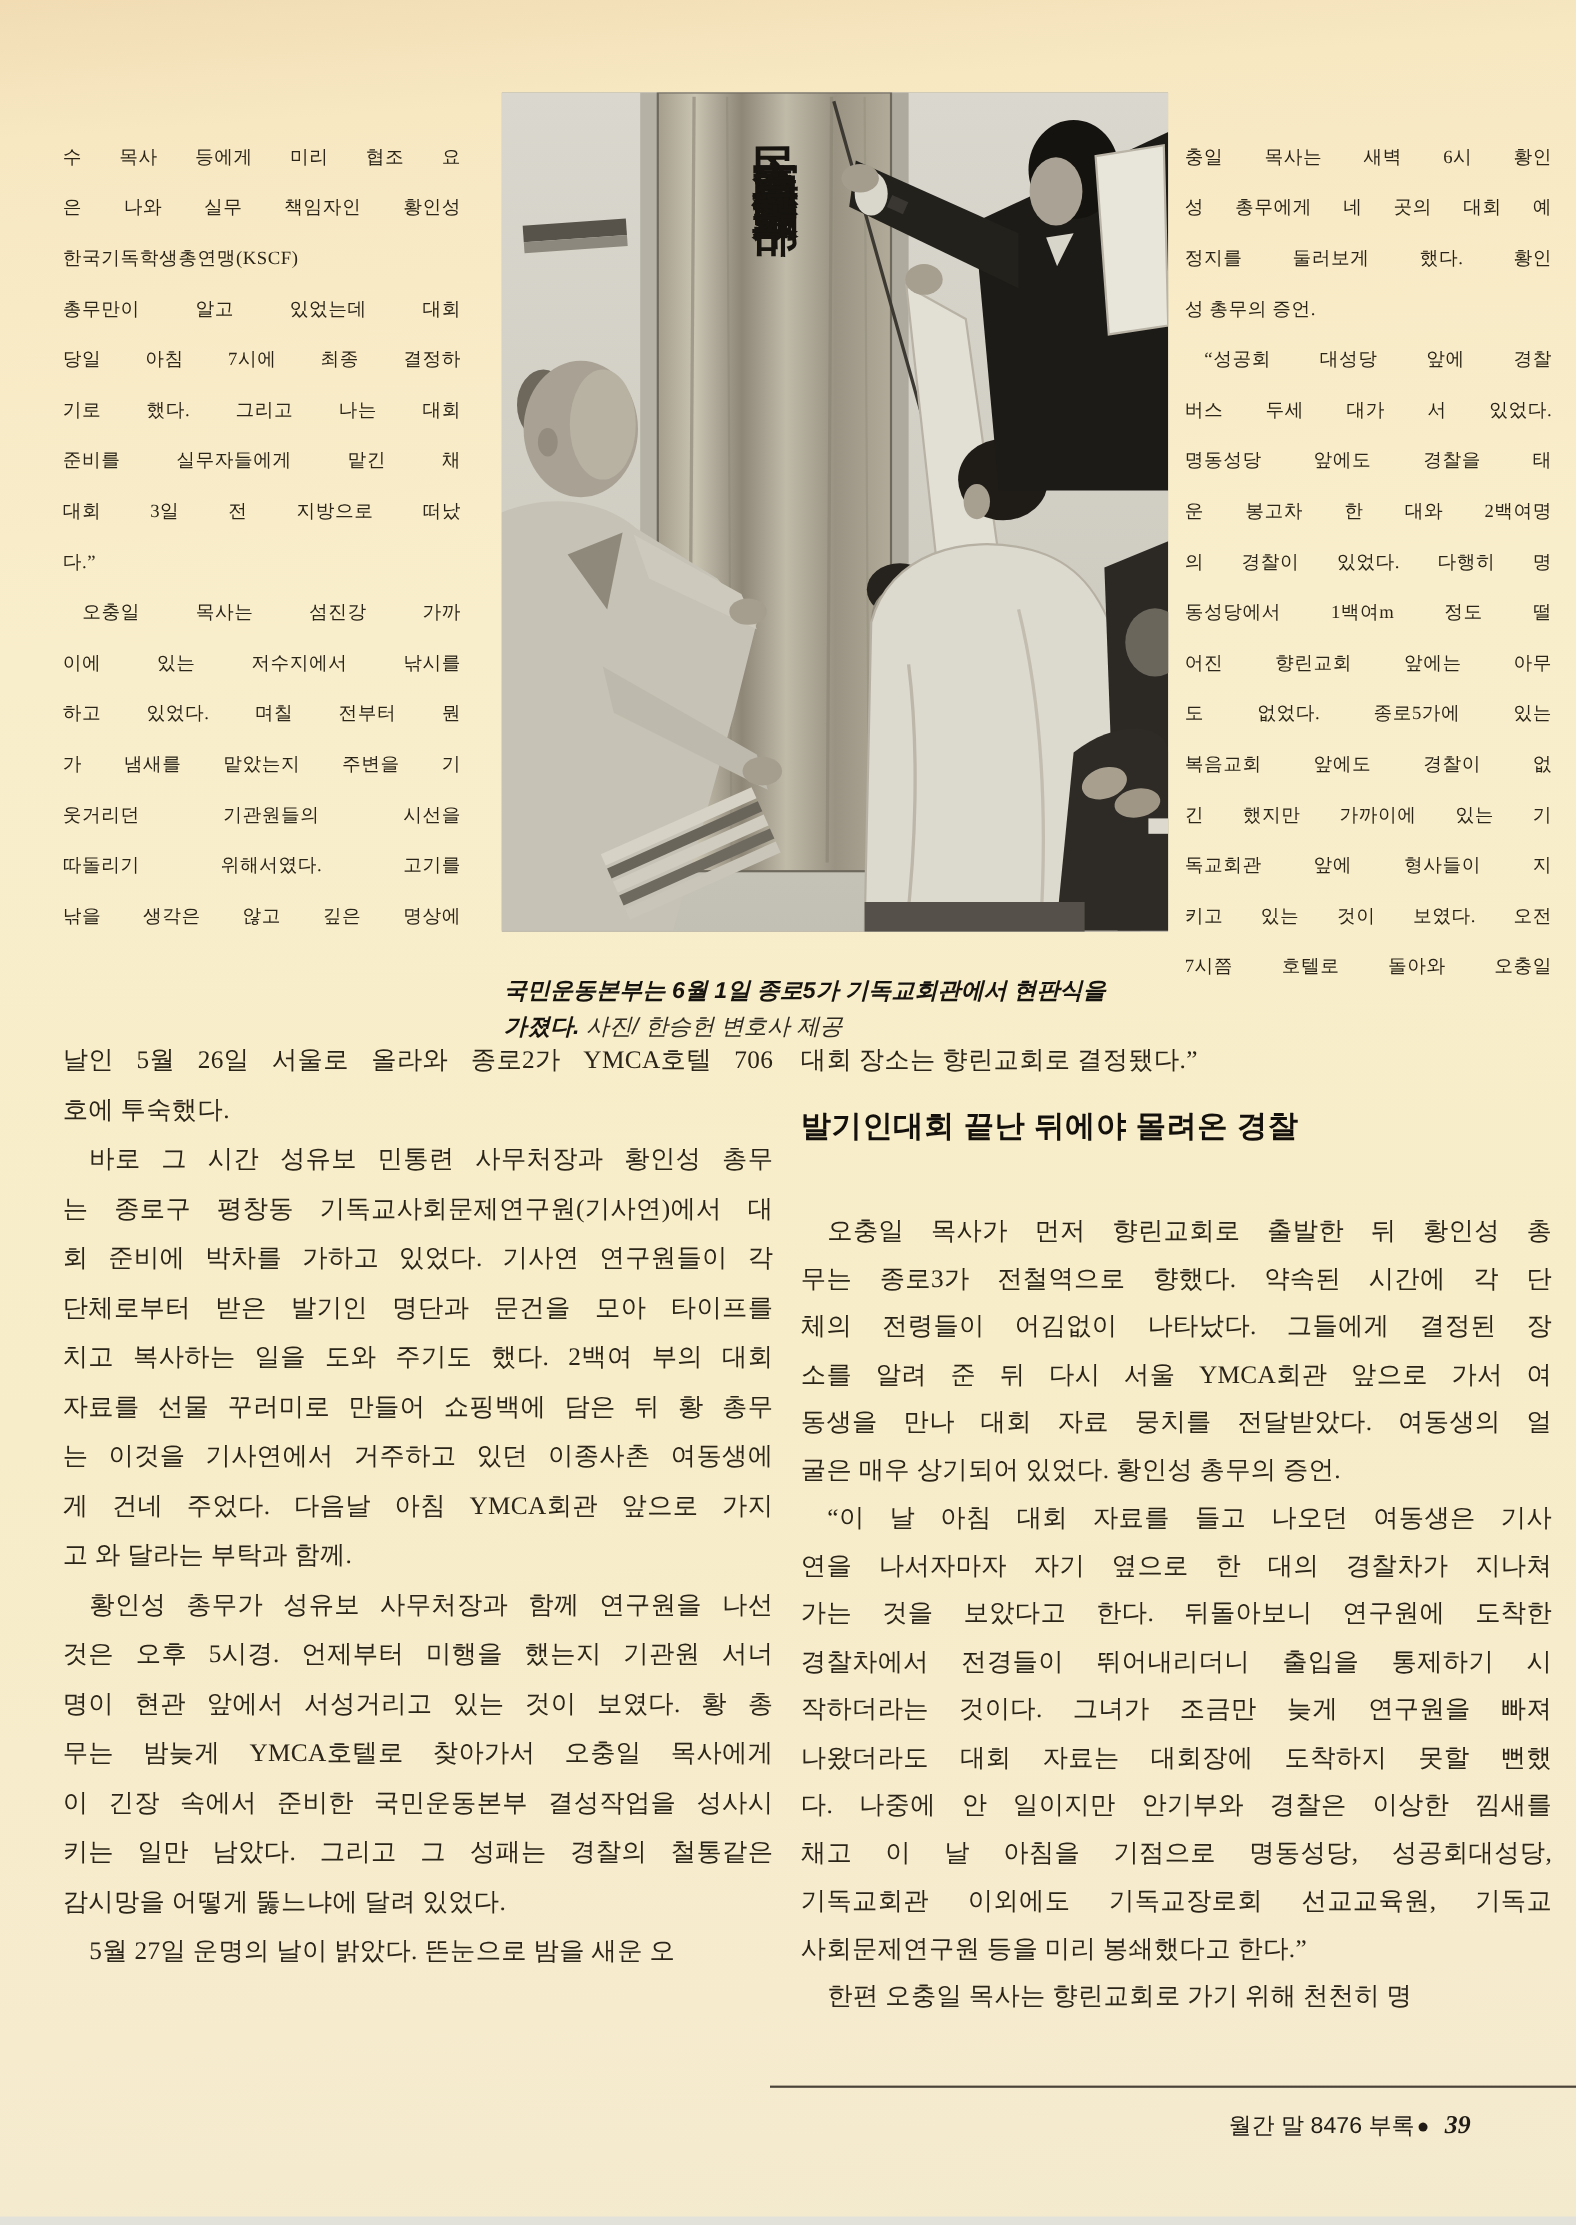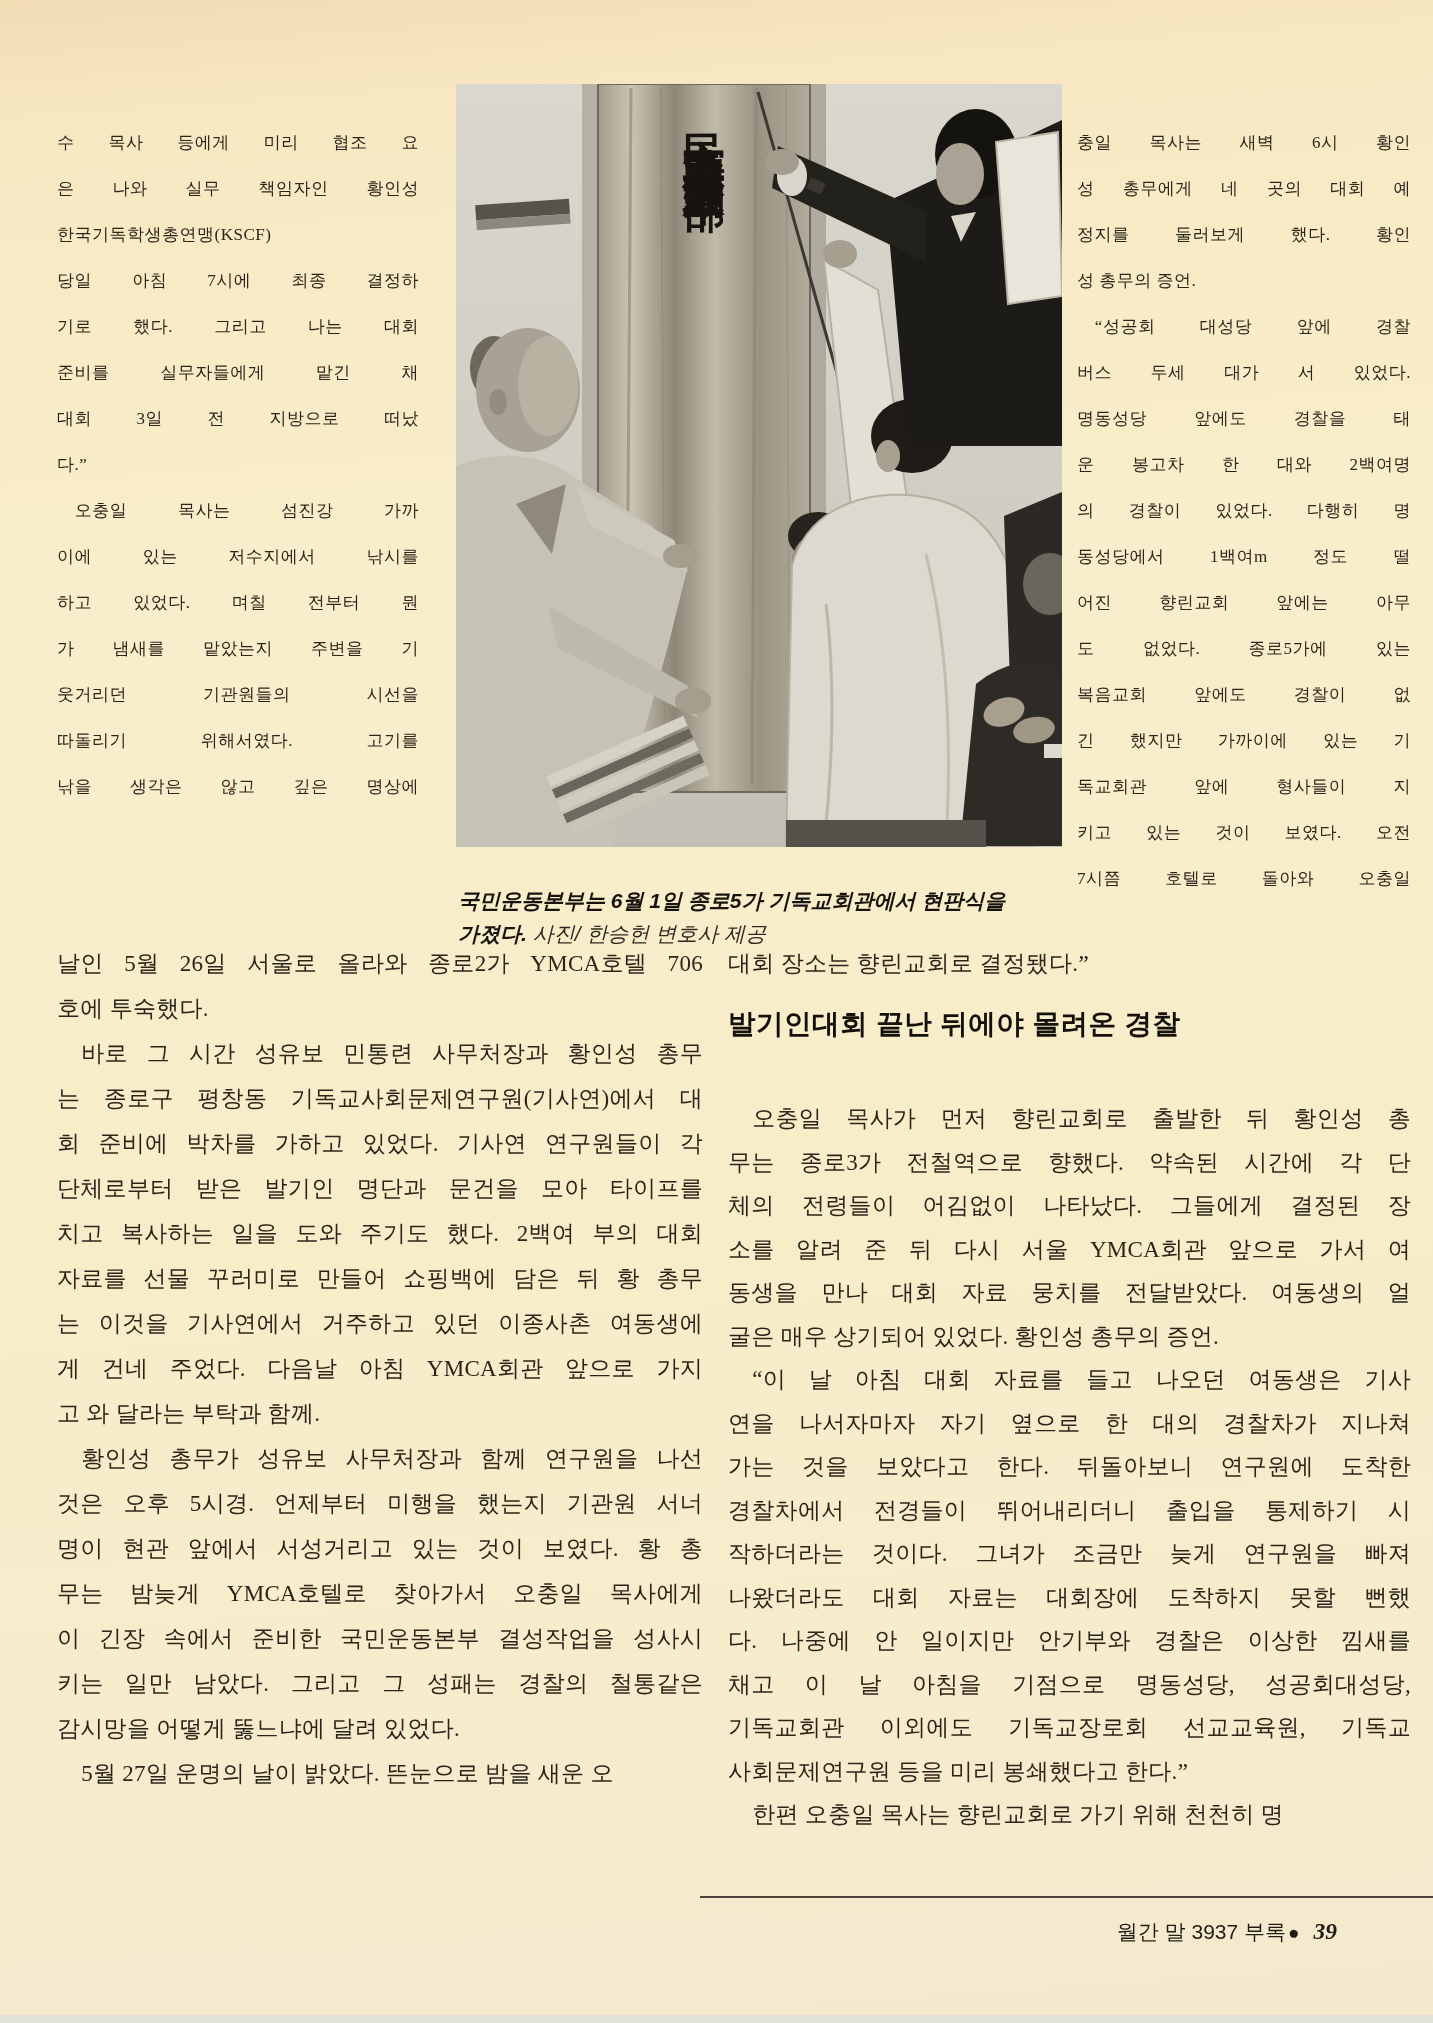--- a/index.html
+++ b/index.html
@@ -47,20 +47,21 @@
 </style>
 </head>
 <body>
 
 <div class="page">
 
   <div class="col narrow" style="left:57px; top:120px; width:362px;">
       <div class="tline">수 목사 등에게 미리 협조 요</div>
       <div class="tline">은 나와 실무 책임자인 황인성</div>
       <div class="tline">한국기독학생총연맹(KSCF)</div>
+      <div class="tline">총무만이 알고 있었는데 대회</div>
       <div class="tline">당일 아침 7시에 최종 결정하</div>
       <div class="tline">기로 했다. 그리고 나는 대회</div>
       <div class="tline">준비를 실무자들에게 맡긴 채</div>
       <div class="tline">대회 3일 전 지방으로 떠났</div>
       <div class="tline tend">다.”</div>
       <div class="tline tind">오충일 목사는 섬진강 가까</div>
       <div class="tline">이에 있는 저수지에서 낚시를</div>
       <div class="tline">하고 있었다. 며칠 전부터 뭔</div>
       <div class="tline">가 냄새를 맡았는지 주변을 기</div>
       <div class="tline">웃거리던 기관원들의 시선을</div>
@@ -237,19 +238,19 @@
       <div class="tline">나왔더라도 대회 자료는 대회장에 도착하지 못할 뻔했</div>
       <div class="tline">다. 나중에 안 일이지만 안기부와 경찰은 이상한 낌새를</div>
       <div class="tline">채고 이 날 아침을 기점으로 명동성당, 성공회대성당,</div>
       <div class="tline">기독교회관 이외에도 기독교장로회 선교교육원, 기독교</div>
       <div class="tline tend">사회문제연구원 등을 미리 봉쇄했다고 한다.”</div>
       <div class="tline tend tind">한편 오충일 목사는 향린교회로 가기 위해 천천히 명</div>
     </div>
 
   <div class="footer-rule"></div>
   <div class="page-footer">
-    <span>월간 말 3937 부록</span>
+    <span>월간 말 8476 부록</span>
     <span class="bullet">●</span>
     <span class="pnum">39</span>
   </div>
 
   <div class="scan-edge"></div>
 </div>
 
 </body></html>

